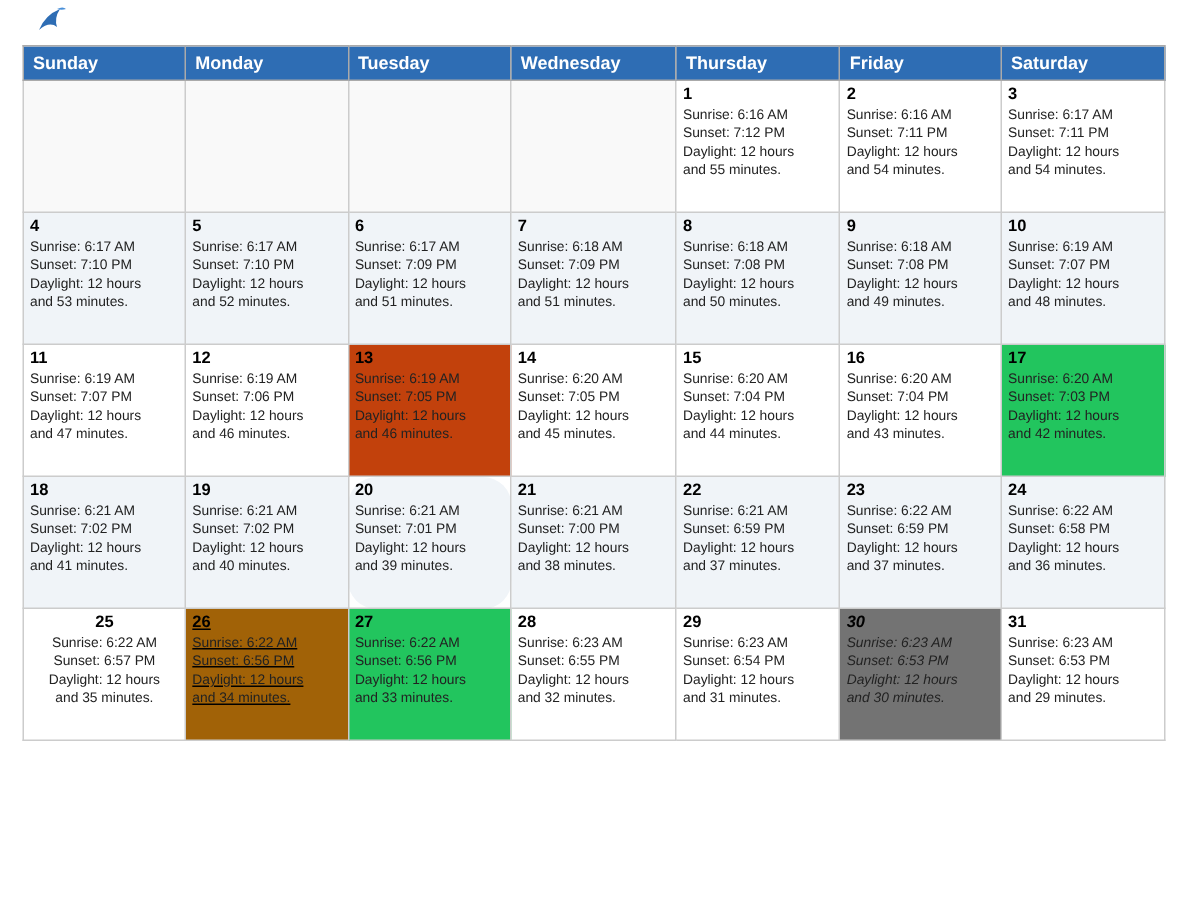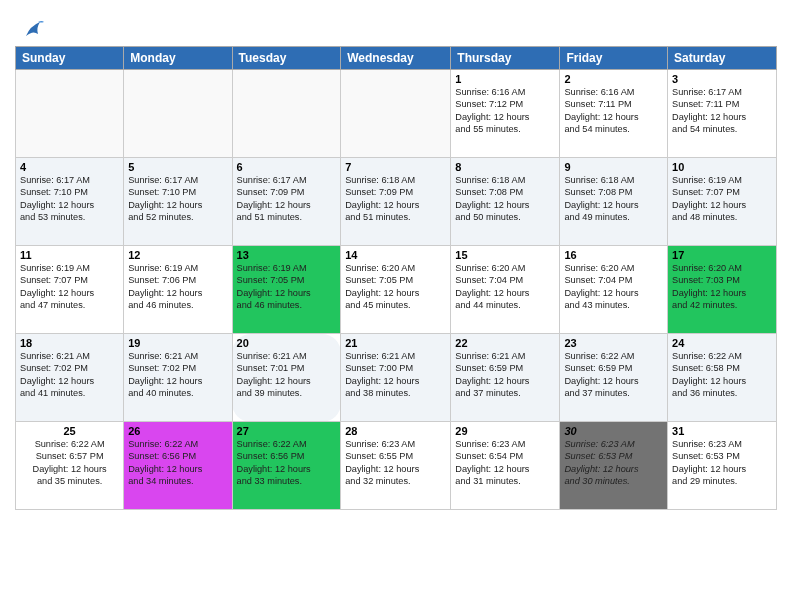--- a/index.html
+++ b/index.html
@@ -1,17 +1,17 @@
 <!DOCTYPE html>
 <html><head>
   <meta charset="utf-8">
   <style>
     * { box-sizing: border-box; margin: 0; padding: 0; }
     body { font-family: Arial, sans-serif; background: #fff; width: 792px; height: 612px; overflow: hidden; }
-    .container { width: 792px; height: 612px; padding: 26px 15px; }
+    .container { width: 792px; height: 612px; padding: 10px 15px; }
     .header { display: flex; justify-content: space-between; align-items: flex-start; margin-bottom: 8px; }
     .logo { display: flex; align-items: center; }
     .logo-text { display: flex; flex-direction: column; }
     .logo-general { font-size: 18px; font-weight: bold; color: #1a1a2e; }
     .logo-blue { font-size: 18px; font-weight: bold; color: #2e6db4; }
     .title-block { text-align: right; }
     .month-title { font-size: 36px; font-weight: bold; color: #1a1a2e; line-height: 1.1; }
     .location { font-size: 16px; color: #444; }
     .calendar { width: 100%; border-collapse: collapse; }
     .calendar th { background: #2e6db4; color: #fff; text-align: left; padding: 4px 6px; font-size: 12px; border: 1px solid #aaa; }
@@ -108,21 +108,21 @@
         </tr>
         <tr class="week-row">
           <td class="" style="background: rgb(255, 255, 255);">
             <span class="day-num">11</span>
             <div class="cell-text">Sunrise: 6:19 AM<br>Sunset: 7:07 PM<br>Daylight: 12 hours<br>and 47 minutes.</div>
           </td>
           <td class="" style="background: rgb(255, 255, 255);">
             <span class="day-num">12</span>
             <div class="cell-text">Sunrise: 6:19 AM<br>Sunset: 7:06 PM<br>Daylight: 12 hours<br>and 46 minutes.</div>
           </td>
-          <td class="" style="background: #22c55e;">
+          <td class="" style="background: #c2410c;">
             <span class="day-num">13</span>
             <div class="cell-text">Sunrise: 6:19 AM<br>Sunset: 7:05 PM<br>Daylight: 12 hours<br>and 46 minutes.</div>
           </td>
           <td class="" style="background: rgb(255, 255, 255);">
             <span class="day-num">14</span>
             <div class="cell-text">Sunrise: 6:20 AM<br>Sunset: 7:05 PM<br>Daylight: 12 hours<br>and 45 minutes.</div>
           </td>
           <td class="" style="background: rgb(255, 255, 255);">
             <span class="day-num">15</span>
             <div class="cell-text">Sunrise: 6:20 AM<br>Sunset: 7:04 PM<br>Daylight: 12 hours<br>and 44 minutes.</div>
@@ -164,21 +164,21 @@
           <td class="shaded" style="background: rgb(240, 244, 248);">
             <span class="day-num">24</span>
             <div class="cell-text">Sunrise: 6:22 AM<br>Sunset: 6:58 PM<br>Daylight: 12 hours<br>and 36 minutes.</div>
           </td>
         </tr>
         <tr class="week-row">
           <td class="" style="background: rgb(255, 255, 255); text-align: center;">
             <span class="day-num">25</span>
             <div class="cell-text">Sunrise: 6:22 AM<br>Sunset: 6:57 PM<br>Daylight: 12 hours<br>and 35 minutes.</div>
           </td>
-          <td class="" style="background: #d946ef;">
+          <td class="" style="background: #a16207; text-decoration: underline;">
             <span class="day-num">26</span>
             <div class="cell-text">Sunrise: 6:22 AM<br>Sunset: 6:56 PM<br>Daylight: 12 hours<br>and 34 minutes.</div>
           </td>
           <td class="" style="background: #22c55e;">
             <span class="day-num">27</span>
             <div class="cell-text">Sunrise: 6:22 AM<br>Sunset: 6:56 PM<br>Daylight: 12 hours<br>and 33 minutes.</div>
           </td>
           <td class="" style="background: rgb(255, 255, 255); margin-left: 36px;">
             <span class="day-num">28</span>
             <div class="cell-text">Sunrise: 6:23 AM<br>Sunset: 6:55 PM<br>Daylight: 12 hours<br>and 32 minutes.</div>

